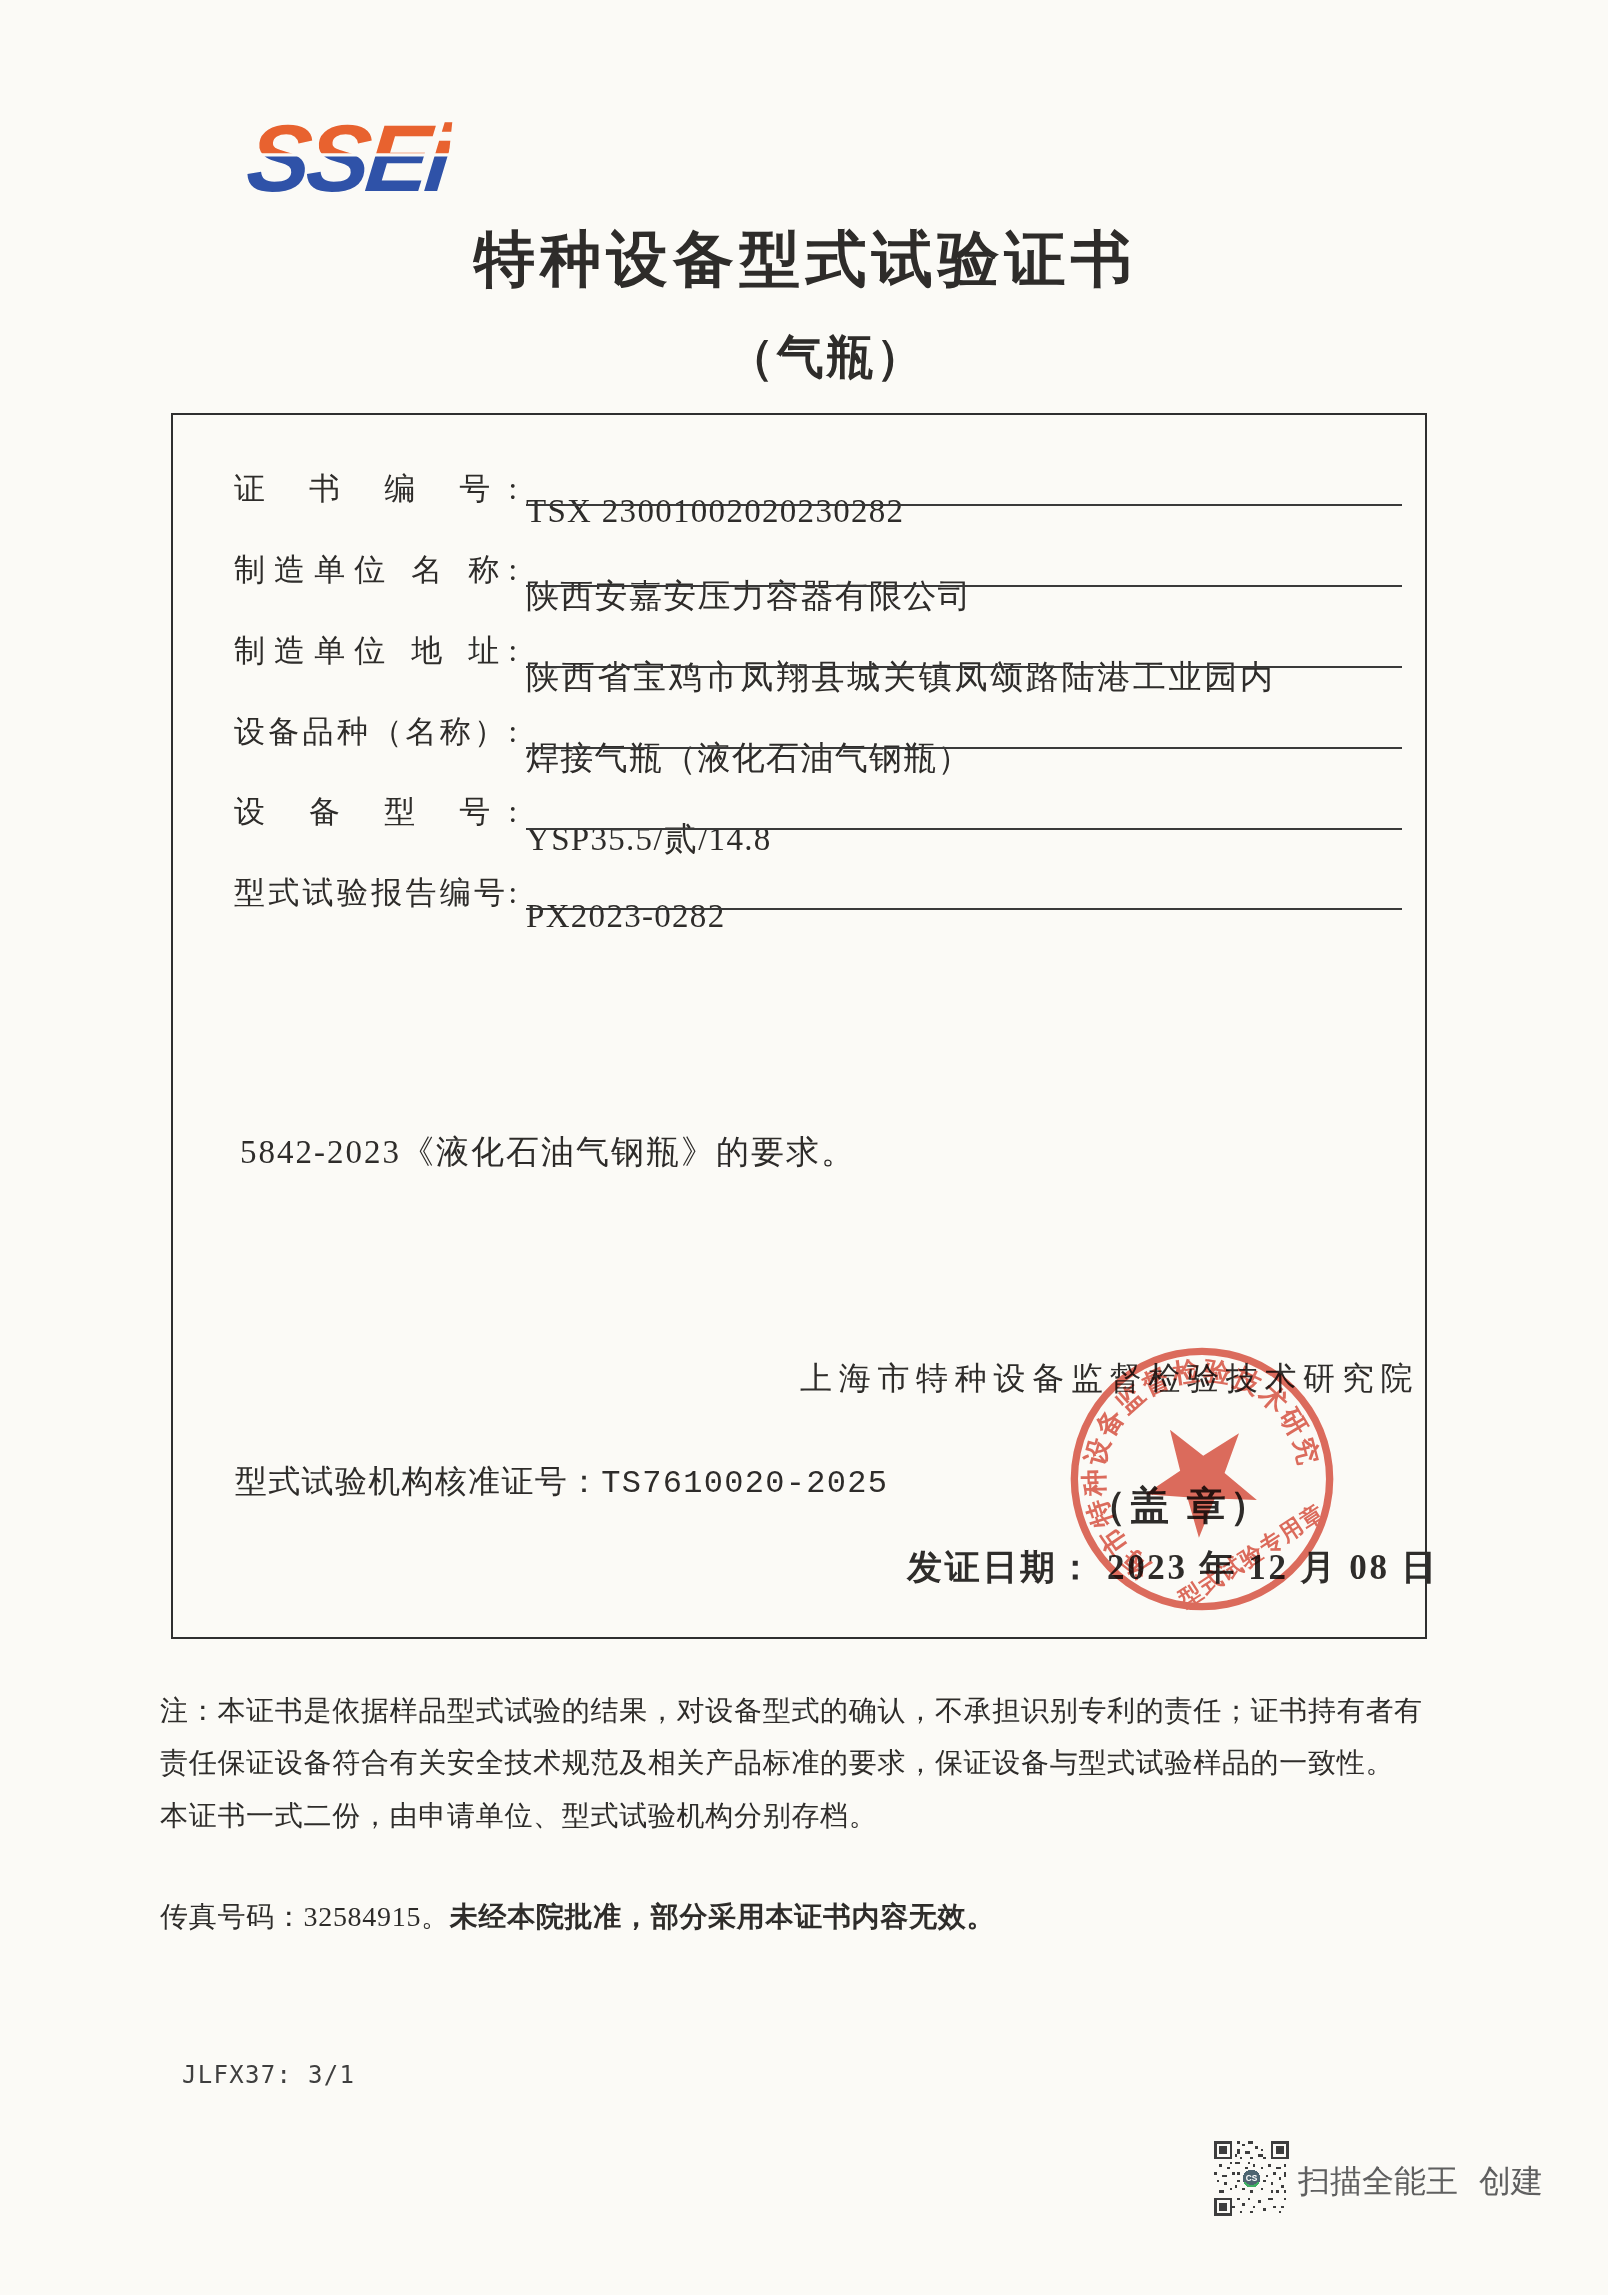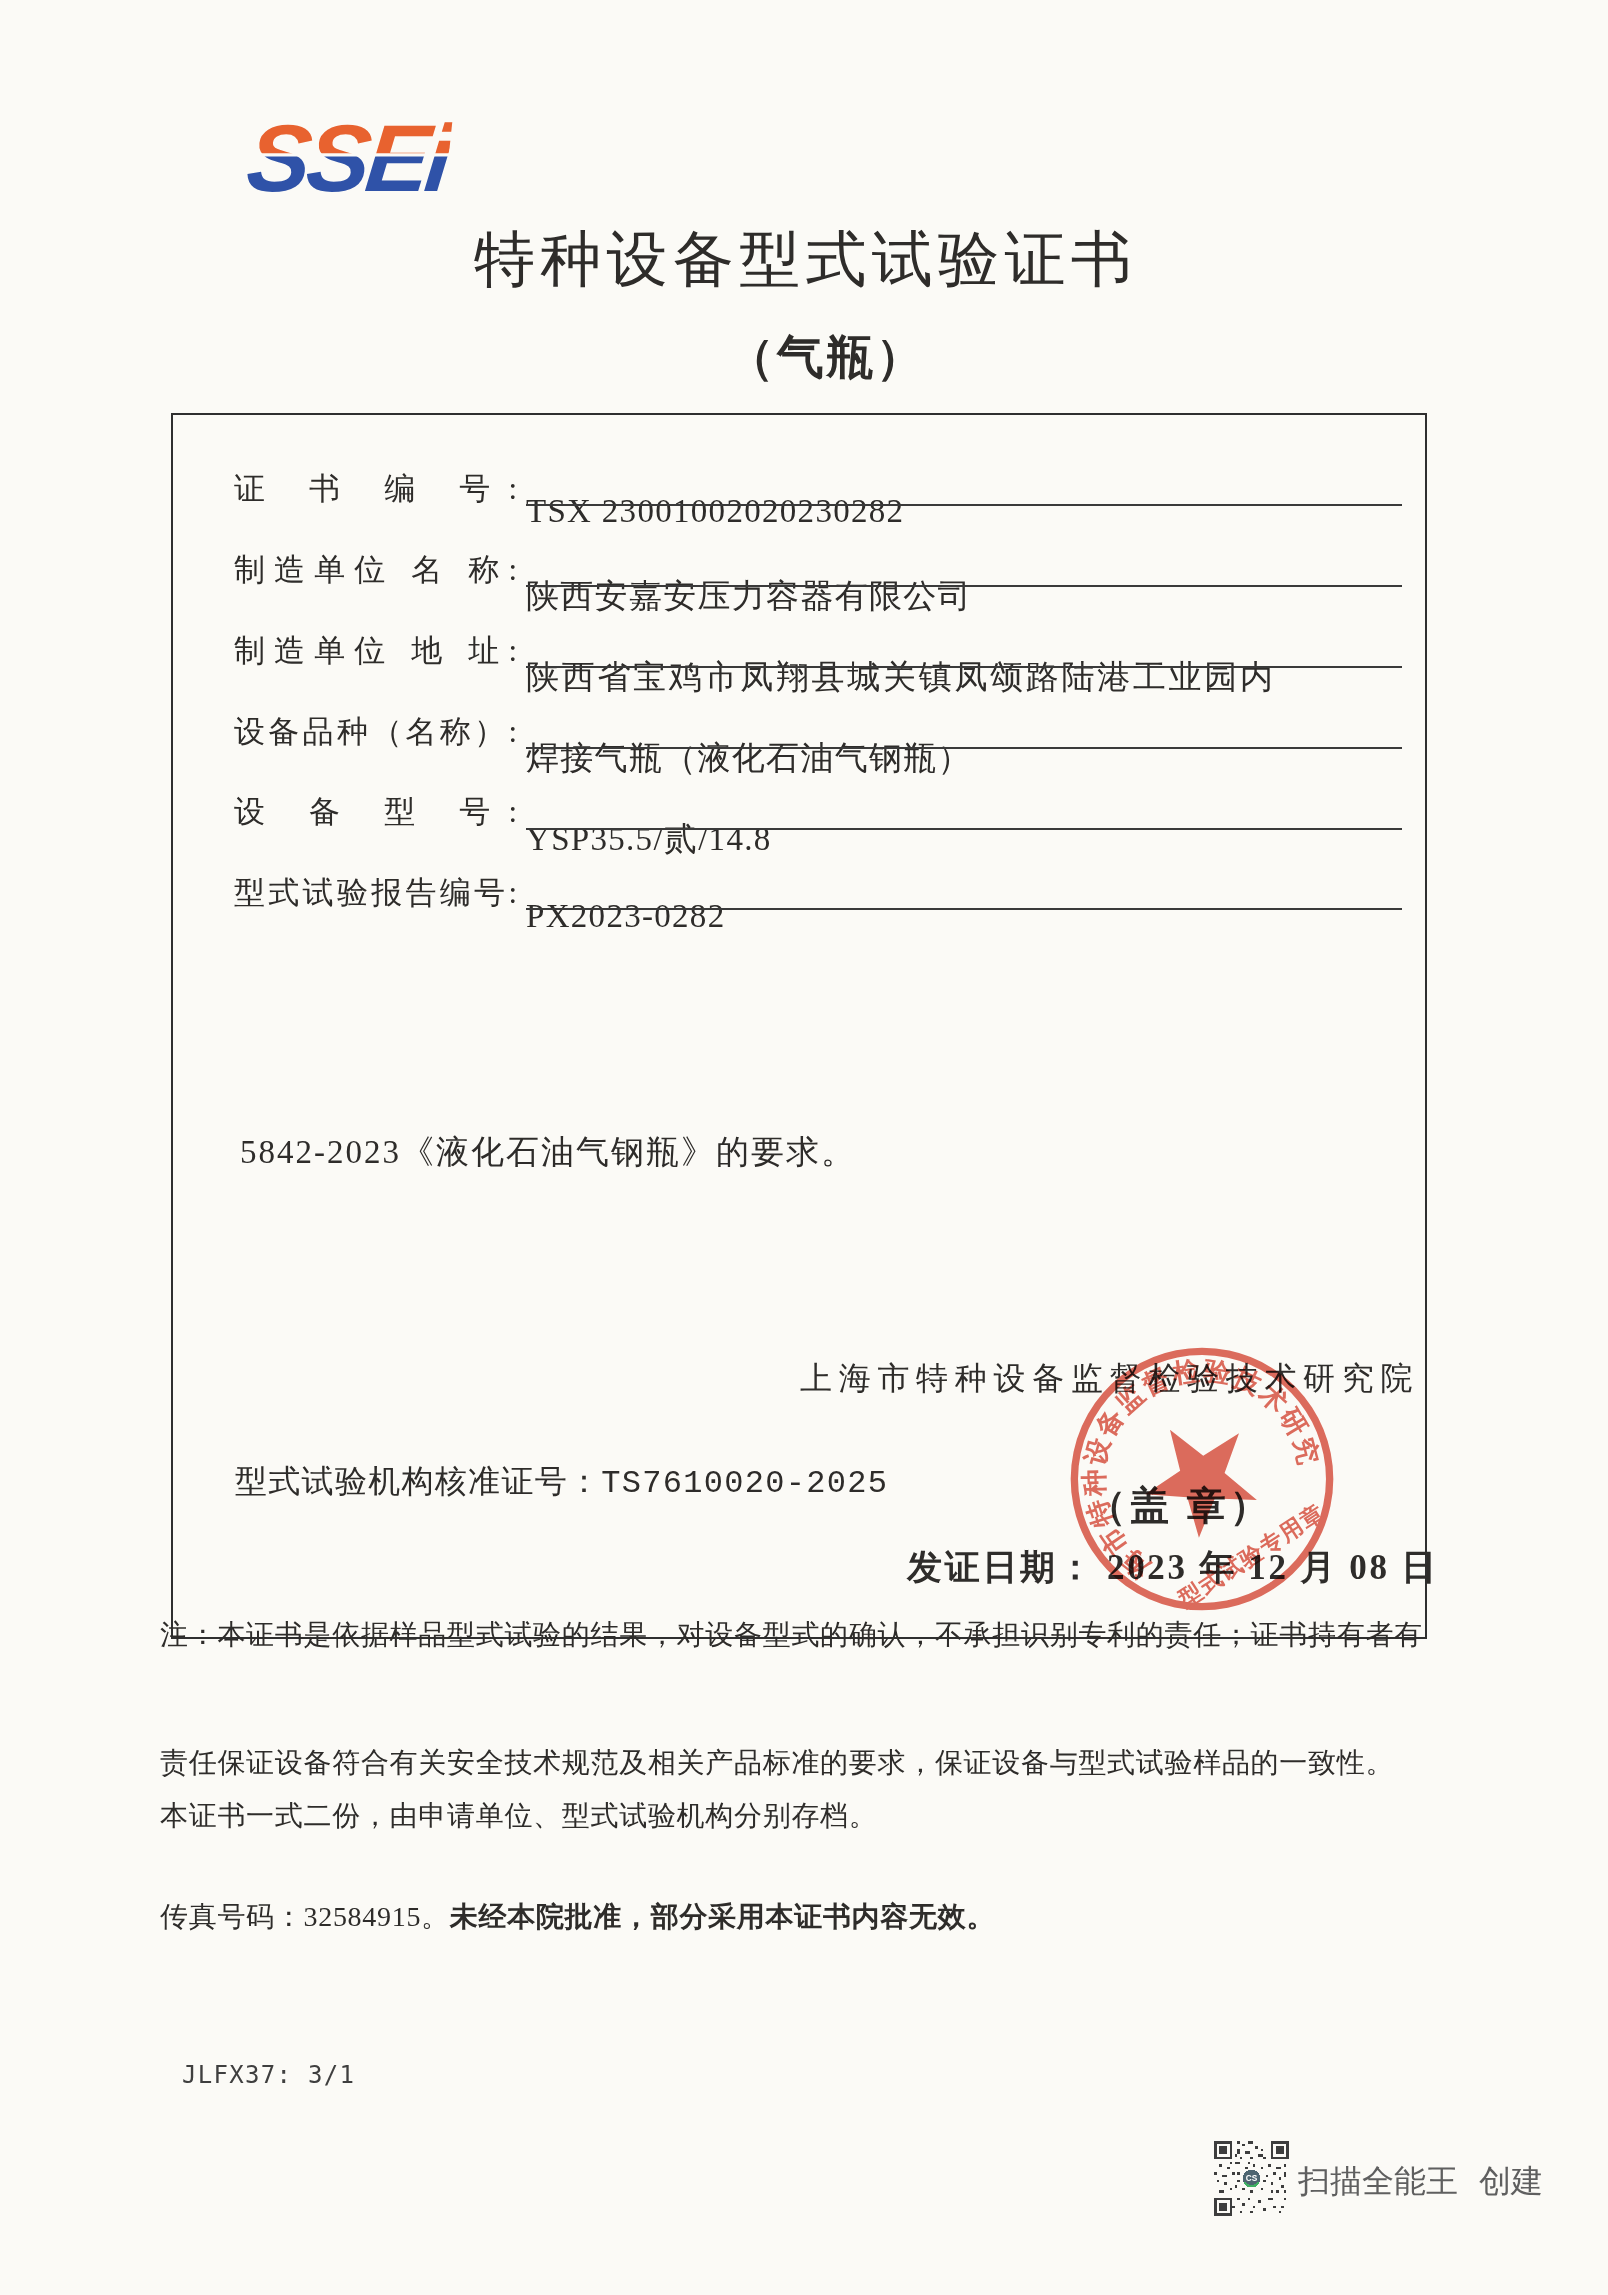--- a/index.html
+++ b/index.html
@@ -22,21 +22,21 @@
     font-size:95px;line-height:80px;letter-spacing:-4px;
     transform:skewX(-6deg);
     white-space:nowrap;
   }
   .logo .top{color:#e8622f;clip-path:inset(0 0 56% 0);}
   .logo .bot{color:#2f52a8;clip-path:inset(48% 0 0 0);}
 
   
   .title{
     left:468px;top:219px;width:675px;
-    font-size:61px;font-weight:normal;letter-spacing:5.3px;
+    font-size:61px;font-weight:bold;letter-spacing:5.3px;
     text-align:center;white-space:nowrap;
   }
   .subtitle{
     left:727px;top:326px;
     font-size:47px;font-weight:bold;letter-spacing:2.7px;white-space:nowrap;
   }
 
   
   .certbox{left:171px;top:413px;width:1252px;height:1222px;border:2px solid #2f2f2f;}
 
@@ -133,21 +133,21 @@
       <defs>
         <path id="sealArc" d="M -139.1 50.6 A 148 148 0 1 1 139.1 50.6" fill="none"></path>
       </defs>
       <text font-size="40" letter-spacing="3" fill="#d84c3b" font-family="Liberation Serif, DejaVu Serif, serif" font-weight="bold">
         <textPath href="#sealArc" startOffset="50%" text-anchor="middle">上海市特种设备监督检验技术研究院</textPath>
       </text>
       <text x="0" y="148" font-size="34" letter-spacing="2" text-anchor="middle" fill="#d84c3b" font-family="Liberation Serif, DejaVu Serif, serif" font-weight="bold">型式试验专用章</text>
     </g>
   </svg>
 
-  <div class="abs note" style="top:1616px">注：本证书是依据样品型式试验的结果，对设备型式的确认，不承担识别专利的责任；证书持有者有</div>
+  <div class="abs note" style="top:1692px">注：本证书是依据样品型式试验的结果，对设备型式的确认，不承担识别专利的责任；证书持有者有</div>
   <div class="abs note" style="top:1744px">责任保证设备符合有关安全技术规范及相关产品标准的要求，保证设备与型式试验样品的一致性。</div>
   <div class="abs note" style="top:1797px">本证书一式二份，由申请单位、型式试验机构分别存档。</div>
   <div class="abs note" style="top:1898px">
     <span>传真号码：32584915。</span><b>未经本院批准，部分采用本证书内容无效。</b>
   </div>
 
   <div class="abs form-code">JLFX37: 3/1</div>
 
   <svg class="abs qr" viewBox="0 0 29 29" shape-rendering="crispEdges">
     <g fill="#3d3d3d">

